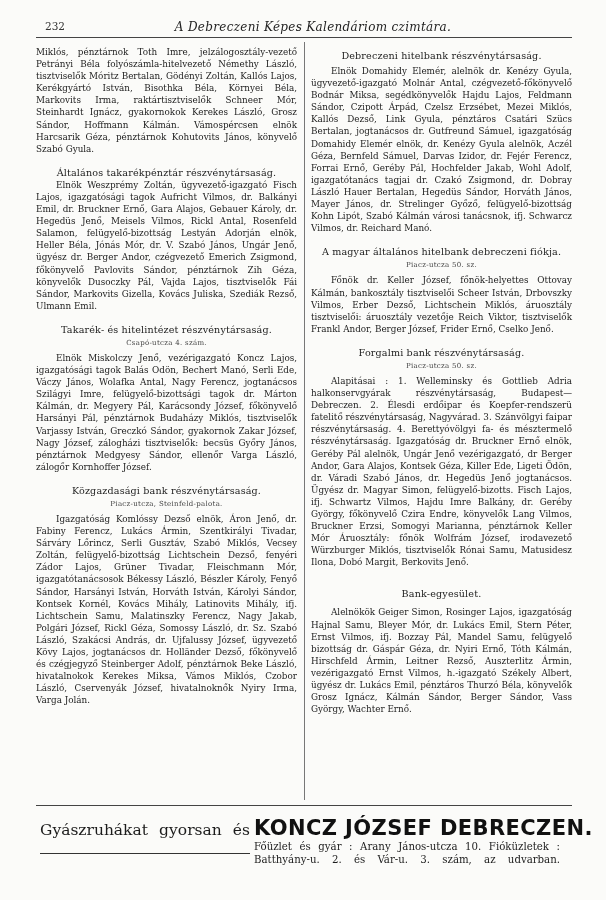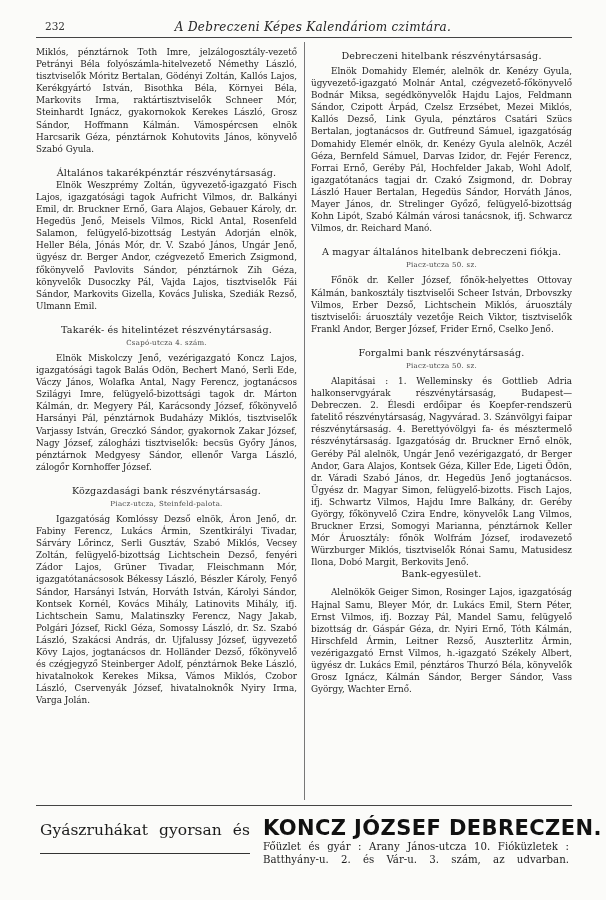--- a/index.html
+++ b/index.html
@@ -16,21 +16,21 @@
   .col-right { left:311px; width:261px; }
   .divider { position:absolute; left:304px; top:42px; width:0; height:758px; border-left:1px solid #777; }
   .sec-title { font-weight:normal; text-align:center; font-size:9.6px; margin:12px 0 0 0; letter-spacing:0.15px; line-height:12px; }
   .sec-sub { text-align:center; font-size:7px; color:#444; margin:1px 0 3px 0; letter-spacing:0.3px; }
   .para { text-indent:20px; margin:0; }
   .para.noindent { text-indent:0; }
   .first-title { margin-top:4px; }
   .bottom-rule { position:absolute; top:805px; left:36px; width:536px; border-top:1.5px solid #444; }
   .ad-left { position:absolute; top:818px; left:40px; width:210px; font-size:15.5px; line-height:24px; }
   .ad-line { border-bottom:1.5px solid #333; white-space:nowrap; text-align:justify; text-align-last:justify; padding-bottom:11px; }
-  .ad-right { position:absolute; top:816px; left:263px; width:306px; }
+  .ad-right { position:absolute; top:816px; left:254px; width:306px; }
   .ad-brand { font-family:"DejaVu Sans", sans-serif; font-size:21px; letter-spacing:0.4px; white-space:nowrap; font-weight:normal; color:#111; }
   .ad-brand b { font-weight:bold; }
   .ad-addr { font-size:10.2px; line-height:13px; white-space:nowrap; text-align:justify; text-align-last:justify; }
   .bold-inline { font-weight:normal; }
 </style>
 </head>
 <body>
 
 <div class="header">
   <span class="page-num">232</span>
@@ -73,21 +73,21 @@
     <p class="para">Főnök dr. Keller József, főnök-helyettes Ottovay Kálmán, bankosztály tisztviselői Scheer István, Drbovszky Vilmos, Erber Dezső, Lichtschein Miklós, áruosztály tisztviselői: áruosztály vezetője Reich Viktor, tisztviselők Frankl Andor, Berger József, Frider Ernő, Cselko Jenő.</p>
   </div>
 
   <div>
     <div class="sec-title">Forgalmi bank részvénytársaság.</div>
     <div class="sec-sub">Piacz-utcza 50. sz.</div>
     <p class="para"><span class="bold-inline">Alapitásai : 1. Welleminsky és Gottlieb Adria</span> <span>halkonservgyárak részvénytársaság, Budapest—Debreczen. 2. Élesdi erdőipar és Koepfer-rendszerü fatelitő részvénytársaság, Nagyvárad. 3. Szánvölgyi faipar részvénytársaság. 4. Berettyóvölgyi fa- és mésztermelő részvénytársaság. Igazgatóság dr. Bruckner Ernő elnök, Geréby Pál alelnök, Ungár Jenő vezérigazgató, dr Berger Andor, Gara Alajos, Kontsek Géza, Killer Ede, Ligeti Ödön, dr. Váradi Szabó János, dr. Hegedüs Jenő jogtanácsos. Ügyész dr. Magyar Simon, felügyelő-bizotts. Fisch Lajos, ifj. Schwartz Vilmos, Hajdu Imre Balkány, dr. Geréby György, főkönyvelő Czira Endre, könyvelők Lang Vilmos, Bruckner Erzsi, Somogyi Marianna, pénztárnok Keller Mór Áruosztály: főnök Wolfrám József, irodavezető Würzburger Miklós, tisztviselők Rónai Samu, Matusidesz Ilona, Dobó Margit, Berkovits Jenő.</span></p>
   </div>
 
   <div>
-    <div class="sec-title" style="margin-top:0; margin-bottom:6px;">Bank-egyesület.</div>
+    <div class="sec-title" style="margin-top:20px; margin-bottom:6px;">Bank-egyesület.</div>
     <p class="para">Alelnökök Geiger Simon, Rosinger Lajos, igazgatóság Hajnal Samu, Bleyer Mór, dr. Lukács Emil, Stern Péter, Ernst Vilmos, ifj. Bozzay Pál, Mandel Samu, felügyelő bizottság dr. Gáspár Géza, dr. Nyiri Ernő, Tóth Kálmán, Hirschfeld Ármin, Leitner Rezső, Auszterlitz Ármin, vezérigazgató Ernst Vilmos, h.-igazgató Székely Albert, ügyész dr. Lukács Emil, pénztáros Thurzó Béla, könyvelők Grosz Ignácz, Kálmán Sándor, Berger Sándor, Vass György, Wachter Ernő.</p>
   </div>
 </div>
 
 <div class="bottom-rule"></div>
 
 <div class="ad-left">
   <div class="ad-line">Gyászruhákat gyorsan és</div>
 </div>
 

